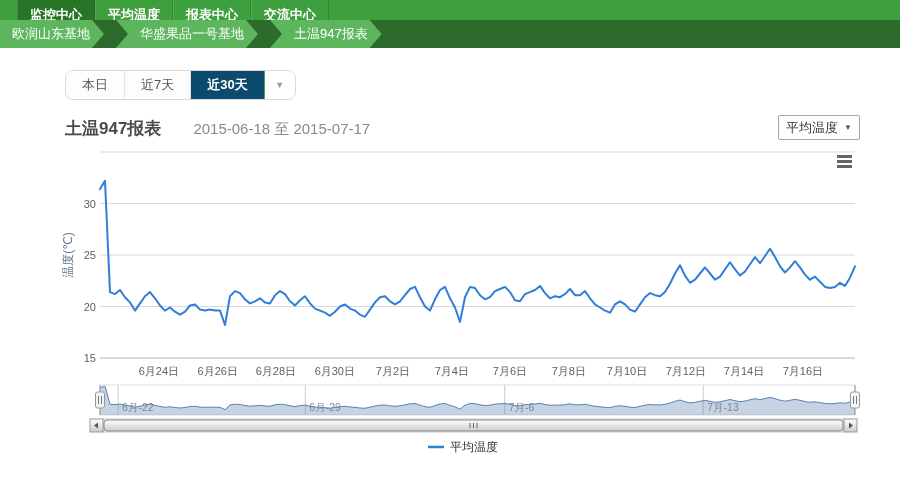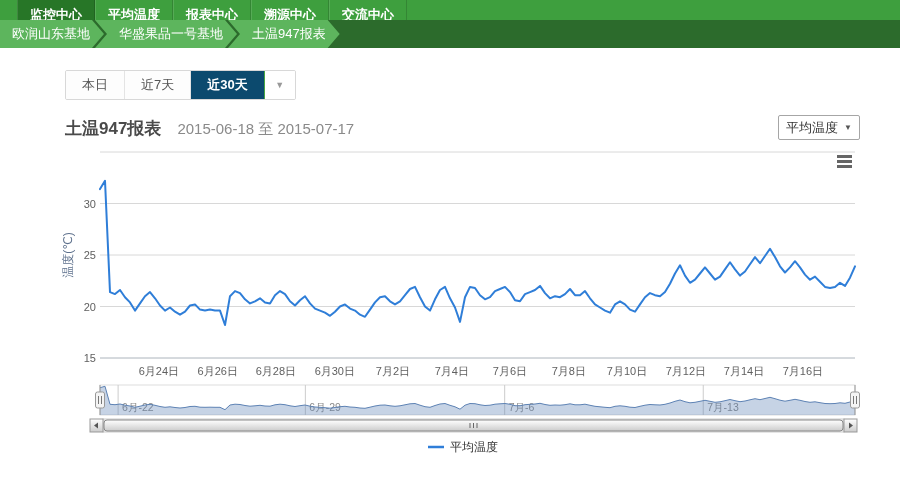--- a/index.html
+++ b/index.html
@@ -6,61 +6,60 @@
   html,body { width: 900px; height: 480px; overflow: hidden; background:#fff;
     font-family: "Liberation Sans", "DejaVu Sans", sans-serif; }
 
   
   .topnav { height:20px; background:#3e9f3e; display:flex; align-items:stretch; padding-left:17px; }
   .nav-item { color:#fff; font-size:13px; font-weight:bold; line-height:30px; padding:0 12px;
     border-right:1px solid rgba(0,0,0,0.15); border-left:1px solid rgba(255,255,255,0.12); cursor:pointer; }
   .nav-item.active { background:#277627; }
 
   
-  .breadcrumb { height:28px; background:#2c6b2c; display:flex; align-items:stretch; position:relative; }
+  .breadcrumb { height:28px; background:#2c6b2c; display:flex; align-items:stretch; position:relative;gap:21px; }
   .crumb { position:relative; background:#5db55d; color:#fff; font-size:13px; line-height:28px;
     padding:0 14px 0 12px; cursor:pointer;
     clip-path: polygon(0 0, calc(100% - 12px) 0, 100% 50%, calc(100% - 12px) 100%, 0 100%); }
   .crumb + .crumb { margin-left:-9px; padding-left:24px;
     clip-path: polygon(0 0, calc(100% - 12px) 0, 100% 50%, calc(100% - 12px) 100%, 0 100%, 12px 50%); }
   .crumb:nth-child(1){ z-index:3; } .crumb:nth-child(2){ z-index:2; } .crumb:nth-child(3){ z-index:1; }
 
   .content { position:relative; }
 
   
   .range-tabs { display:inline-flex; margin:22px 0 0 65px; border:1px solid #d8d8d8;
-    border-radius:2px; background:#fdfdfd; overflow:hidden; }
+    border-radius:8px; background:#fdfdfd; overflow:hidden; }
   .rtab { font-size:13px; color:#555; line-height:28px; padding:0 16px;
     border-right:1px solid #e4e4e4; cursor:pointer; background:#fdfdfd; }
   .rtab.active { background:#0c4a6e; color:#fff; font-weight:bold; border-right-color:#48a742; }
   .rtab-caret { width:30px; text-align:center; line-height:28px; font-size:9px; color:#999;
     background:#fff; cursor:pointer; }
 
   
   .title-row { position:relative; margin:17px 40px 0 65px; height:26px; }
   .report-title { font-size:17px; font-weight:bold; color:#4a4a4a; }
-  .date-range { font-size:15px; color:#8a8a8a; margin-left:16px; }
+  .date-range { font-size:15px; color:#8a8a8a; margin-left:32px; }
   .metric-select { position:absolute; right:0; top:-2px; width:82px; height:25px;
     border:1px solid #a6a6a6; border-radius:2px; background:#fff; display:flex;
     align-items:center; justify-content:space-between; padding:0 7px; cursor:pointer; }
   .metric-select .lbl { font-size:13px; color:#333; }
   .metric-select .car { font-size:8px; color:#555; }
 
   
   .chart-wrap { margin-top:4px; }
   svg text { font-family:"Liberation Sans","DejaVu Sans",sans-serif; }
 </style>
 </head>
 <body>
 
 <div class="topnav">
   <div class="nav-item active">监控中心</div>
   <div class="nav-item">平均温度</div>
   <div class="nav-item">报表中心</div>
-  <div class="nav-item">溯源中心</div>
   <div class="nav-item">交流中心</div>
 </div>
 
 <div class="breadcrumb">
   <div class="crumb">欧润山东基地</div>
   <div class="crumb">华盛果品一号基地</div>
   <div class="crumb">土温947报表</div>
 </div>
 
 <div class="content">

